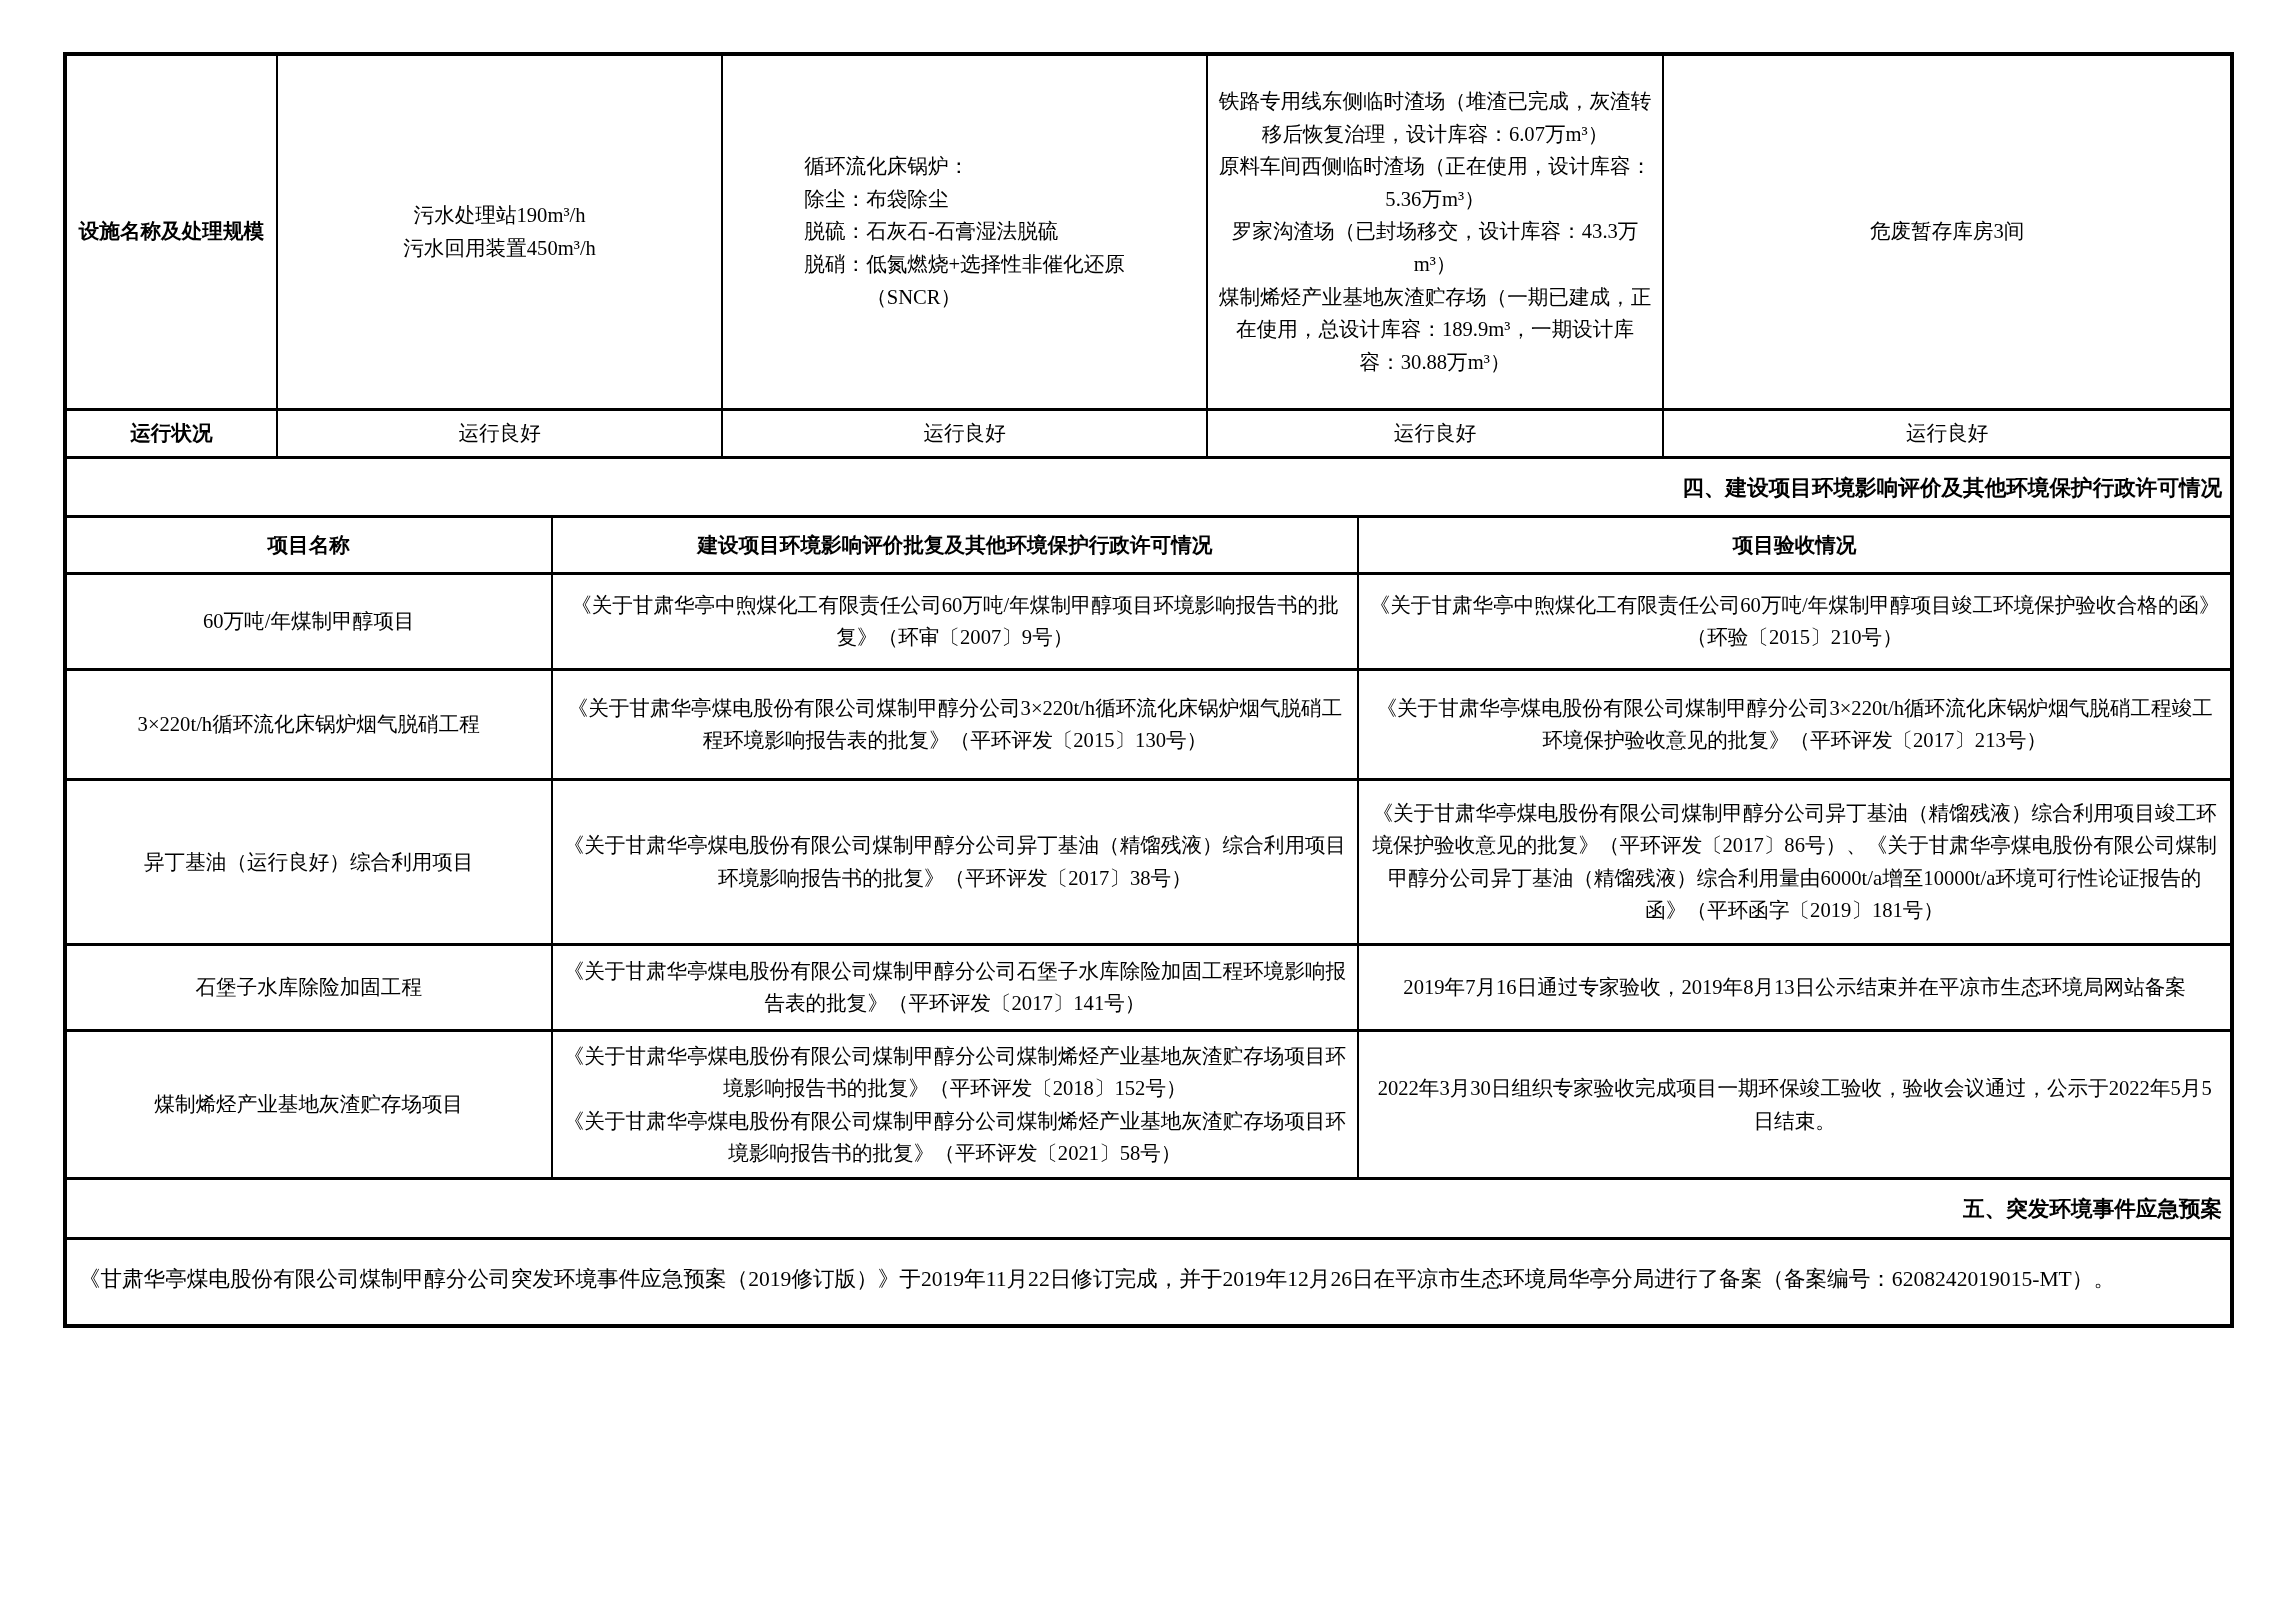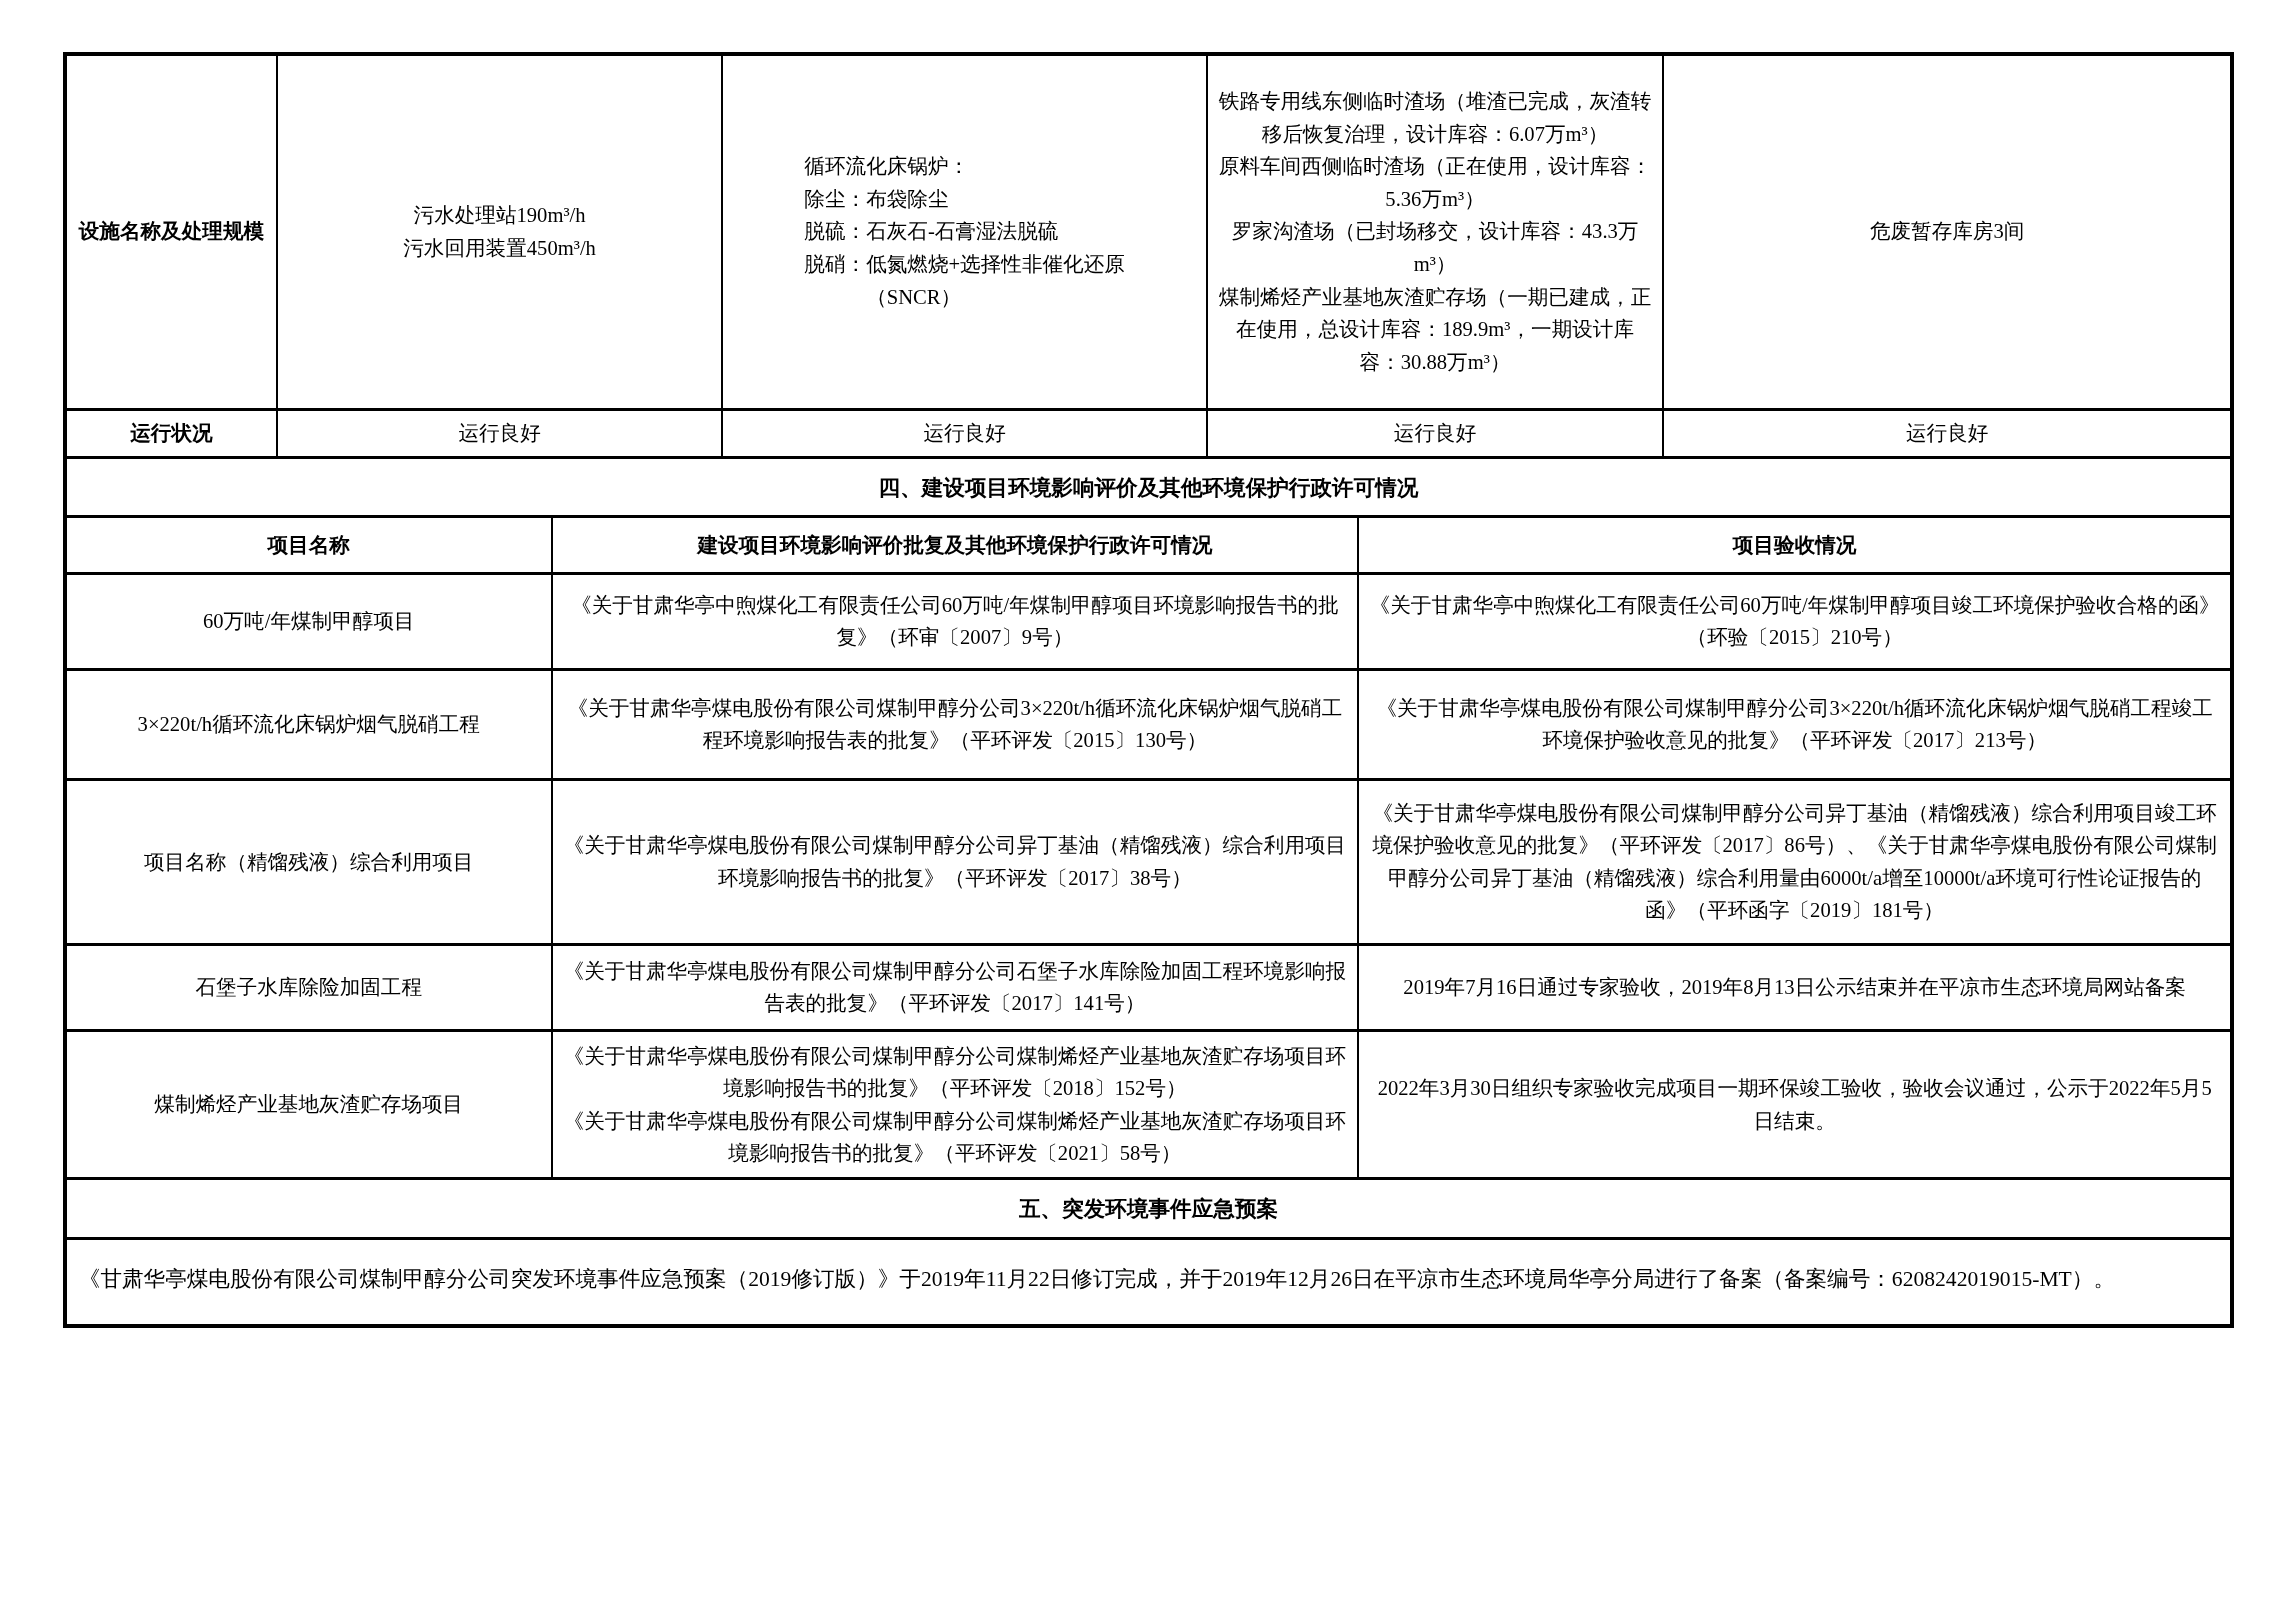--- a/index.html
+++ b/index.html
@@ -28,21 +28,21 @@
   }
   table.tbl td:first-child { border-left:none; }
   table.tbl td:last-child { border-right:none; }
   table.tbl tr:last-child td { border-bottom:none; }
   td.hd { font-weight:bold; }
   .pre { white-space:pre-line; }
   .block-left { display:inline-block; text-align:left; }
   .sec-header {
     font-weight:bold; font-size:21.6px;
     padding:13.7px 7.8px;
-    text-align:center;
+    text-align:right;
   }
   .sec-body {
     font-size:21.6px; line-height:2.45;
     padding:13.7px 11.8px 17.6px 11.8px;
     text-align:left;
   }
 </style>
 </head>
 <body>
 
@@ -104,21 +104,21 @@
           <td>60万吨/年煤制甲醇项目</td>
           <td><span class="pre">《关于甘肃华亭中煦煤化工有限责任公司60万吨/年煤制甲醇项目环境影响报告书的批复》（环审〔2007〕9号）</span></td>
           <td><span class="pre">《关于甘肃华亭中煦煤化工有限责任公司60万吨/年煤制甲醇项目竣工环境保护验收合格的函》（环验〔2015〕210号）</span></td>
         </tr>
         <tr style="height:110px">
           <td>3×220t/h循环流化床锅炉烟气脱硝工程</td>
           <td><span class="pre">《关于甘肃华亭煤电股份有限公司煤制甲醇分公司3×220t/h循环流化床锅炉烟气脱硝工程环境影响报告表的批复》（平环评发〔2015〕130号）</span></td>
           <td><span class="pre">《关于甘肃华亭煤电股份有限公司煤制甲醇分公司3×220t/h循环流化床锅炉烟气脱硝工程竣工环境保护验收意见的批复》（平环评发〔2017〕213号）</span></td>
         </tr>
         <tr style="height:165px">
-          <td>项目名称（精馏残液）综合利用项目</td>
+          <td>异丁基油（运行良好）综合利用项目</td>
           <td><span class="pre">《关于甘肃华亭煤电股份有限公司煤制甲醇分公司异丁基油（精馏残液）综合利用项目环境影响报告书的批复》（平环评发〔2017〕38号）</span></td>
           <td><span class="pre">《关于甘肃华亭煤电股份有限公司煤制甲醇分公司异丁基油（精馏残液）综合利用项目竣工环境保护验收意见的批复》（平环评发〔2017〕86号）、《关于甘肃华亭煤电股份有限公司煤制甲醇分公司异丁基油（精馏残液）综合利用量由6000t/a增至10000t/a环境可行性论证报告的函》（平环函字〔2019〕181号）</span></td>
         </tr>
         <tr style="height:86px">
           <td>石堡子水库除险加固工程</td>
           <td><span class="pre">《关于甘肃华亭煤电股份有限公司煤制甲醇分公司石堡子水库除险加固工程环境影响报告表的批复》（平环评发〔2017〕141号）</span></td>
           <td><span class="pre">2019年7月16日通过专家验收，2019年8月13日公示结束并在平凉市生态环境局网站备案</span></td>
         </tr>
         <tr style="height:147px">
           <td>煤制烯烃产业基地灰渣贮存场项目</td>

